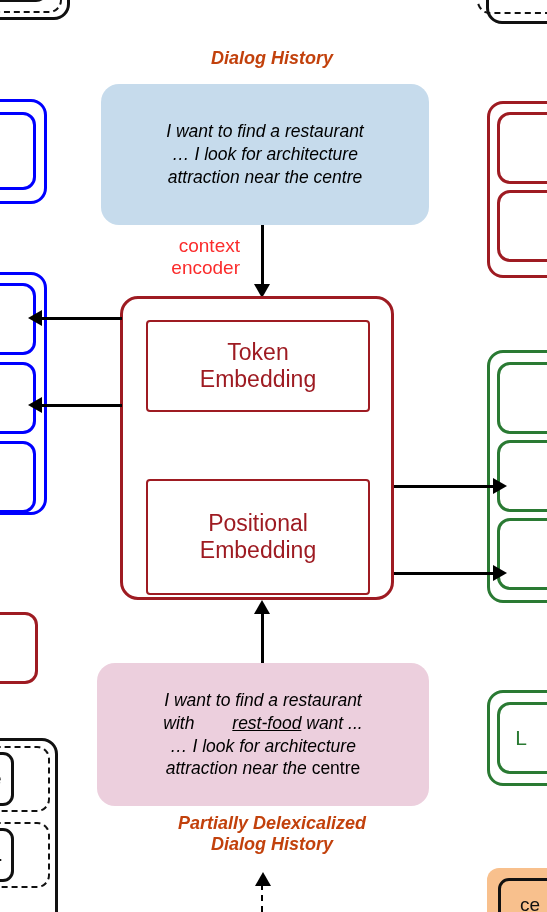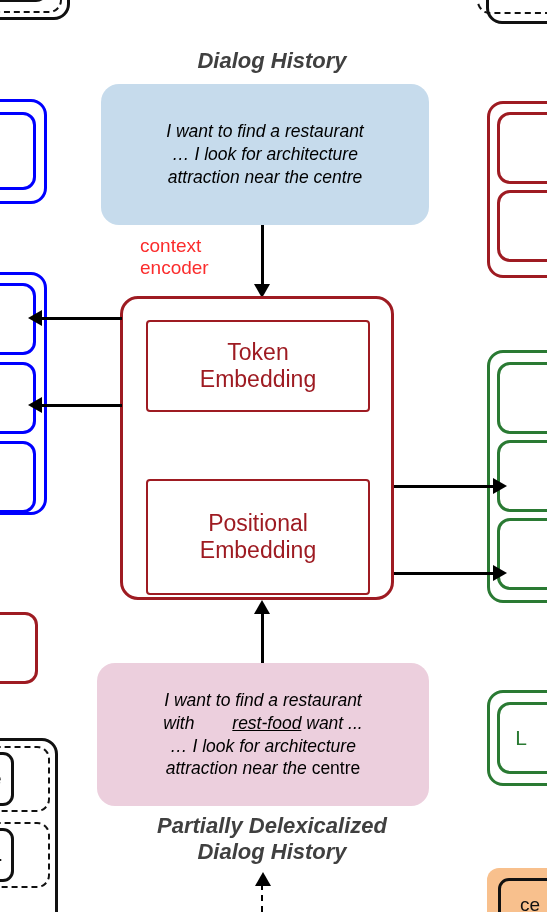--- a/index.html
+++ b/index.html
@@ -25,24 +25,24 @@
     border-radius: 16px;
     display: flex;
     align-items: center;
     justify-content: center;
     text-align: center;
   }
 
   
   .caption {
     position: absolute;
-    color: #404040;
+    color: #c2410c;
     font-weight: bold;
     font-style: italic;
-    font-size: 22px;
+    font-size: 18px;
     text-align: center;
     line-height: 1.18;
     white-space: pre-line;
   }
 
   
   .bubble {
     position: absolute;
     box-sizing: border-box;
     border-radius: 18px;
@@ -83,21 +83,21 @@
     align-items: center;
     justify-content: center;
     white-space: pre-line;
   }
 
   .enc-label {
     position: absolute;
     color: #fb2c2c;
     font-size: 19px;
     line-height: 1.18;
-    text-align: left;
+    text-align: right;
     white-space: pre-line;
   }
 
   
   .stack-outer {
     position: absolute;
     box-sizing: border-box;
     border-radius: 16px;
     background: #ffffff;
   }

